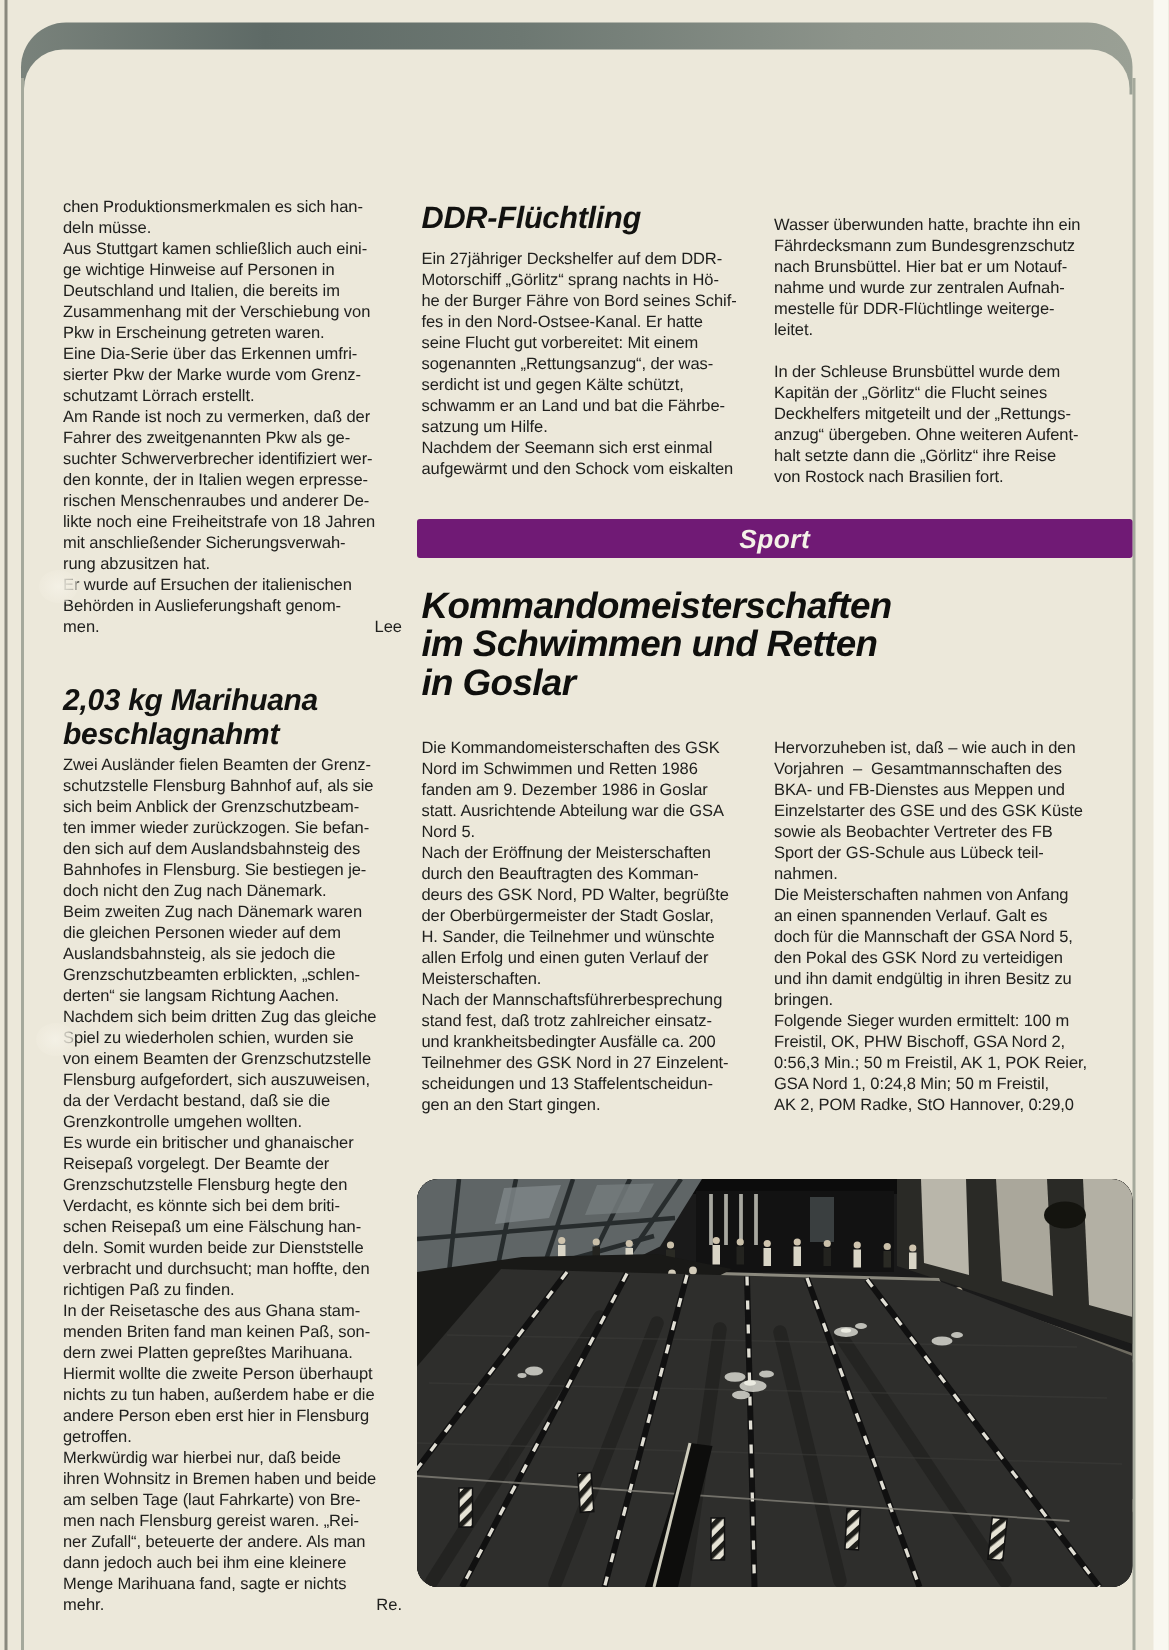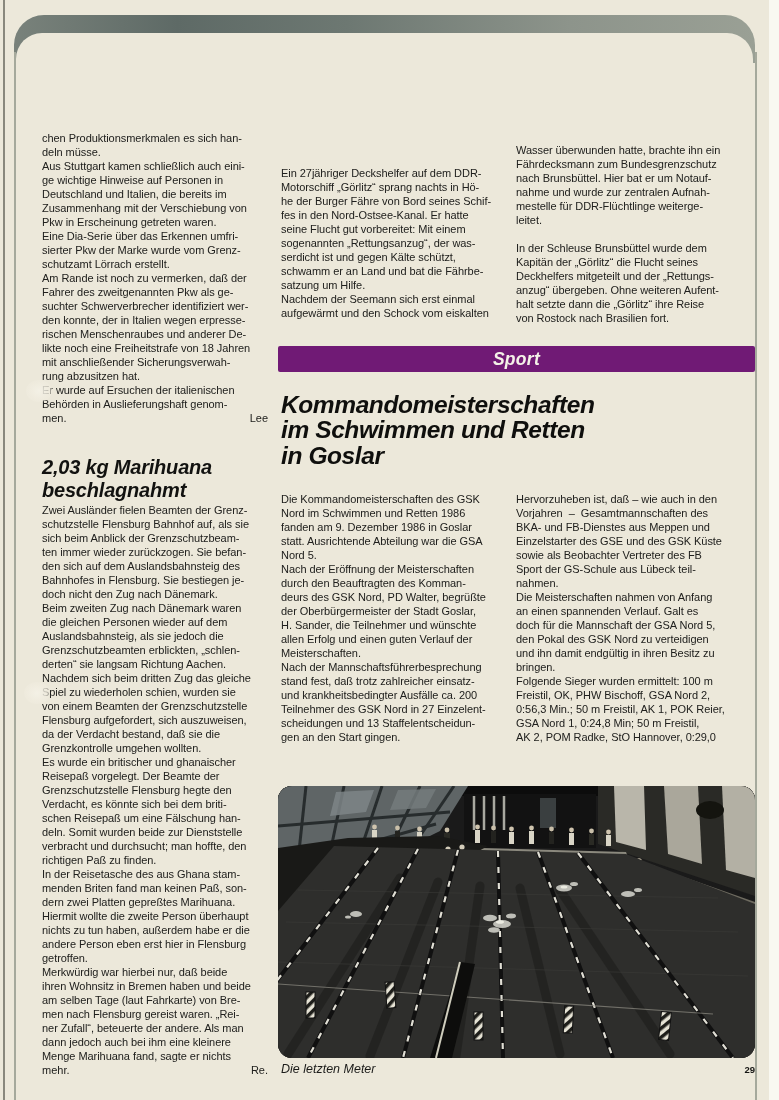--- a/index.html
+++ b/index.html
@@ -131,20 +131,21 @@
 am selben Tage (laut Fahrkarte) von Bre-
 men nach Flensburg gereist waren. „Rei-
 ner Zufall“, beteuerte der andere. Als man
 dann jedoch auch bei ihm eine kleinere
 Menge Marihuana fand, sagte er nichts</p>
   <div class="attr-row" style="left:42px;top:1063px;width:226px;">
     <span>mehr.</span>
     <span>Re.</span>
   </div>
 
+  <h2 class="heading h-ddr">DDR-Flüchtling</h2>
   <p class="body-text" style="left:281px;top:166px;width:226px;">Ein 27jähriger Deckshelfer auf dem DDR-
 Motorschiff „Görlitz“ sprang nachts in Hö-
 he der Burger Fähre von Bord seines Schif-
 fes in den Nord-Ostsee-Kanal. Er hatte
 seine Flucht gut vorbereitet: Mit einem
 sogenannten „Rettungsanzug“, der was-
 serdicht ist und gegen Kälte schützt,
 schwamm er an Land und bat die Fährbe-
 satzung um Hilfe.
 Nachdem der Seemann sich erst einmal
@@ -395,21 +396,17 @@
         <ellipse cx="350" cy="108" rx="7" ry="3"></ellipse>
           <ellipse cx="360" cy="104" rx="4" ry="2"></ellipse>
       </g>
       <g fill="#f0efe6" opacity="0.9">
         <ellipse cx="222" cy="136" rx="4" ry="1.8"></ellipse>
           <ellipse cx="286" cy="101" rx="3.4" ry="1.5"></ellipse>
       </g>
     </svg>
   </div>
 
-  <div class="caption-row">
-    <span class="caption">Die letzten Meter</span>
-    <span class="pagenum">29</span>
-  </div>
 
   <div class="hole h1"></div>
   <div class="hole h2"></div>
 
 </div>
 
 </body></html>

